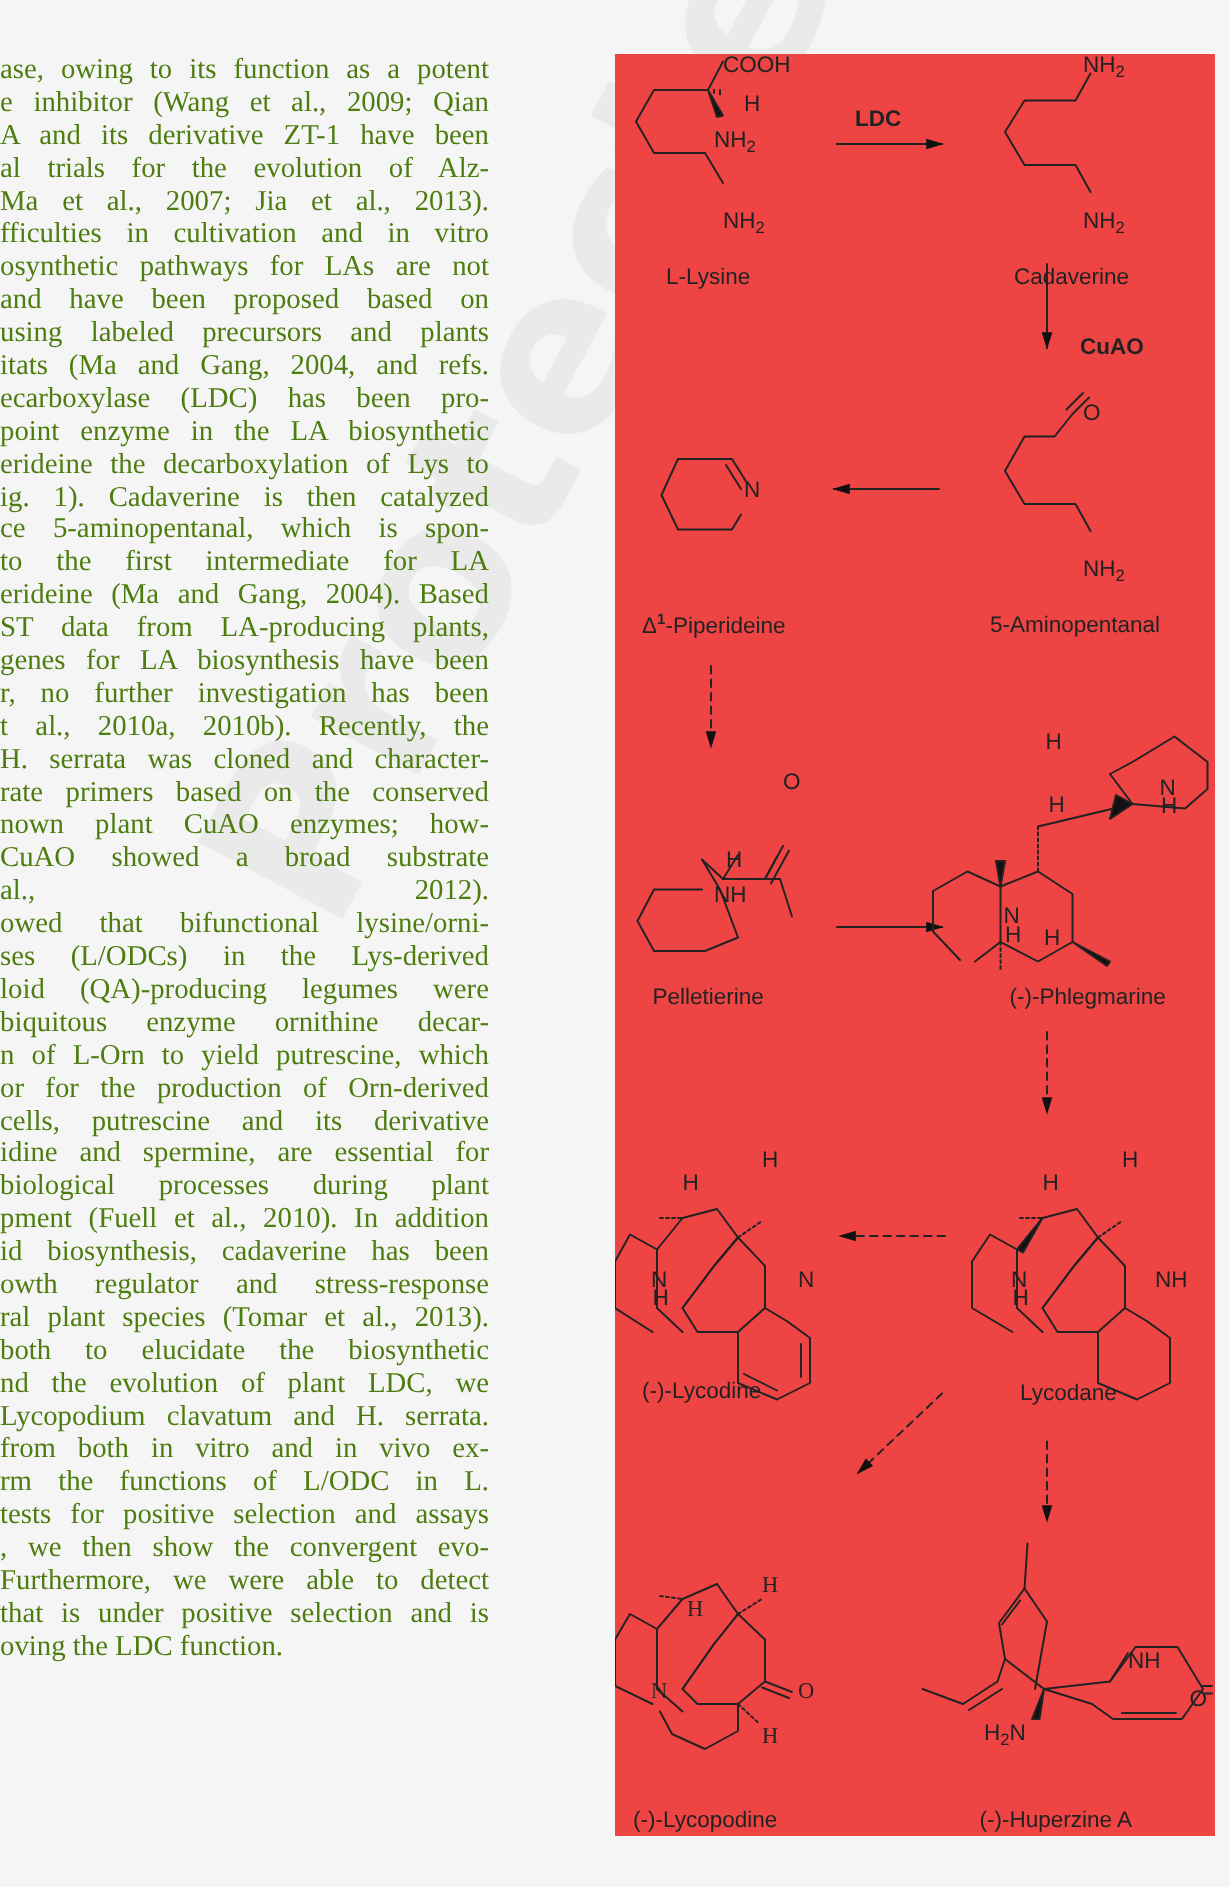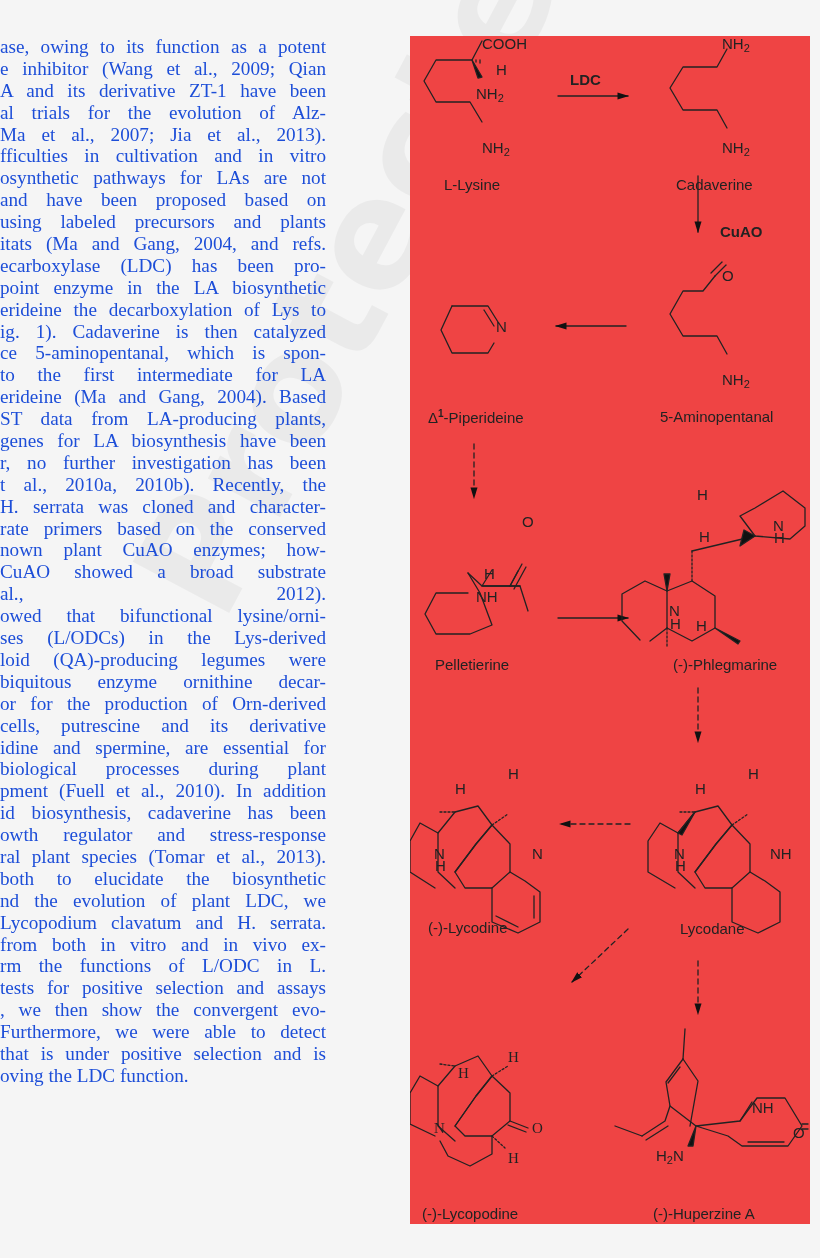--- a/index.html
+++ b/index.html
@@ -8,21 +8,21 @@
     background: #f5f5f5; position: relative;
     font-family: "DejaVu Serif", "Liberation Serif", serif;
   }
   .text-col {
     position: absolute; left: 0; top: 36px; width: 326px;
     overflow: hidden;
   }
   .line {
     height: 21.9px; line-height: 21.9px;
     font-family: "Liberation Serif", "DejaVu Serif", serif;
-    font-size: 19.2px; color: #1d4ed8;
+    font-size: 19.2px; color: #4d7c0f;
     white-space: nowrap; text-align: justify; text-align-last: justify;
     direction: rtl;
   }
   .line span { direction: ltr; unicode-bidi: embed; }
   .line.last { text-align-last: left; direction: ltr; }
   .watermark {
     position: absolute; left: 100px; top: 560px;
     font-family: "DejaVu Sans", sans-serif; font-weight: bold;
     font-size: 150px; color: rgba(0,0,0,0.045);
     transform: rotate(-62deg); transform-origin: left top;
@@ -74,20 +74,21 @@
     <div class="line"><span>t al., 2010a, 2010b). Recently, the</span></div>
     <div class="line"><span>H. serrata was cloned and character-</span></div>
     <div class="line"><span>rate primers based on the conserved</span></div>
     <div class="line"><span>nown plant CuAO enzymes; how-</span></div>
     <div class="line"><span>CuAO showed a broad substrate</span></div>
     <div class="line"><span>al., 2012).</span></div>
     <div class="line"><span>owed that bifunctional lysine/orni-</span></div>
     <div class="line"><span>ses (L/ODCs) in the Lys-derived</span></div>
     <div class="line"><span>loid (QA)-producing legumes were</span></div>
     <div class="line"><span>biquitous enzyme ornithine decar-</span></div>
+    <div class="line"><span>n of L-Orn to yield putrescine, which</span></div>
     <div class="line"><span>or for the production of Orn-derived</span></div>
     <div class="line"><span>cells, putrescine and its derivative</span></div>
     <div class="line"><span>idine and spermine, are essential for</span></div>
     <div class="line"><span>biological processes during plant</span></div>
     <div class="line"><span>pment (Fuell et al., 2010). In addition</span></div>
     <div class="line"><span>id biosynthesis, cadaverine has been</span></div>
     <div class="line"><span>owth regulator and stress-response</span></div>
     <div class="line"><span>ral plant species (Tomar et al., 2013).</span></div>
     <div class="line"><span>both to elucidate the biosynthetic</span></div>
     <div class="line"><span>nd the evolution of plant LDC, we</span></div>

